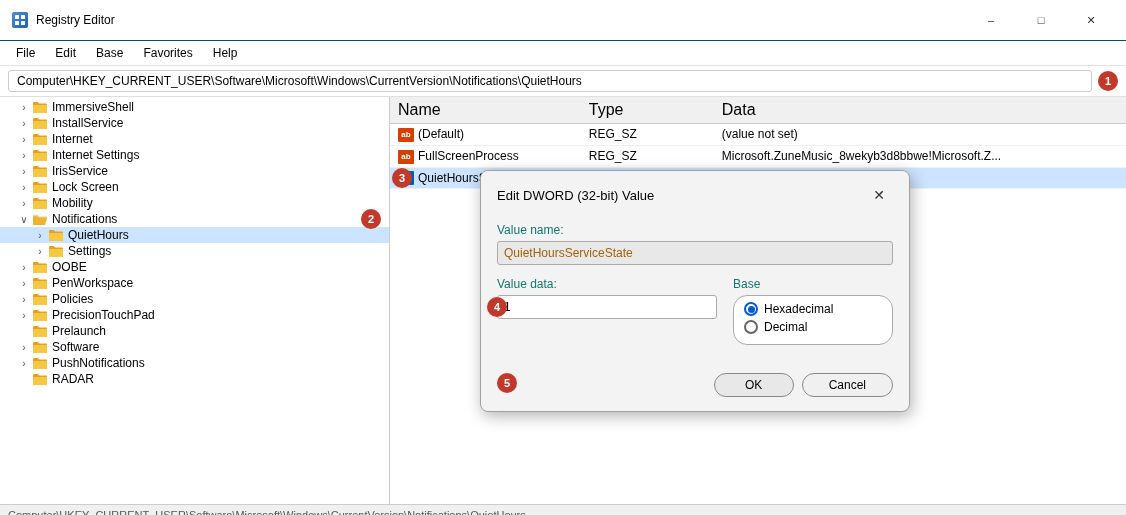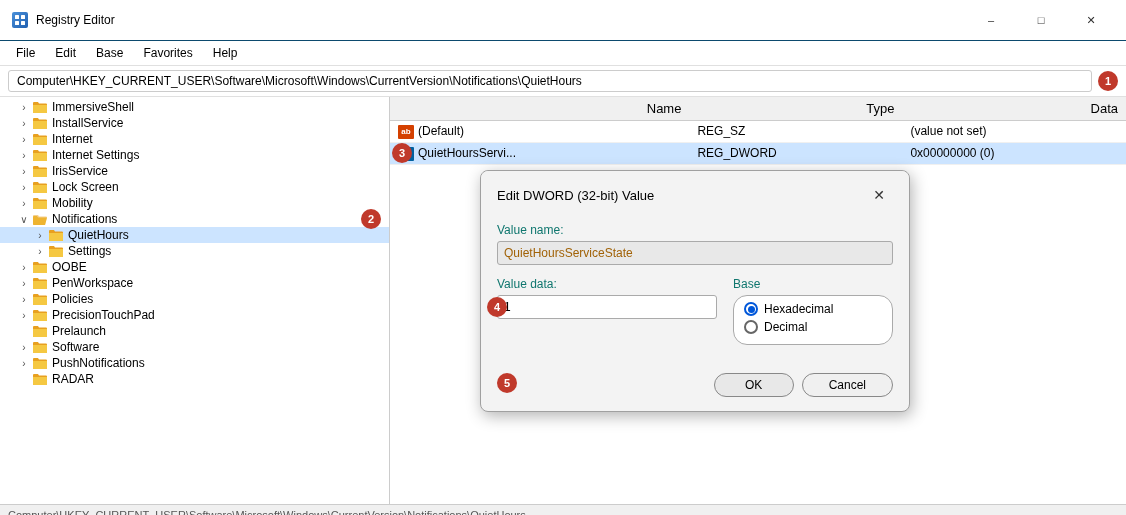--- a/index.html
+++ b/index.html
@@ -126,23 +126,23 @@
       background: #fff;
     }
     .registry-table {
       width: 100%;
       border-collapse: collapse;
     }
     .registry-table th {
       background: #f0f0f0;
       border-bottom: 1px solid #ccc;
       padding: 4px 8px;
-      text-align: right;
+      text-align: left;
       font-weight: 400;
-      font-size: 13px;
+      font-size: 16px;
       position: sticky; top: 0;
     }
     .registry-table td {
       padding: 3px 8px;
       border-bottom: 1px solid #f0f0f0;
       font-size: 12px;
     }
     .registry-table tr.selected td { background: #cce4ff; }
 
     
@@ -493,20 +493,25 @@
           <th>Name</th>
           <th>Type</th>
           <th>Data</th>
         </tr>
       </thead>
       <tbody>
         <tr>
           <td><span class="icon-sz">ab</span>(Default)</td>
           <td>REG_SZ</td>
           <td>(value not set)</td>
+        </tr>
+        <tr>
+          <td><span class="icon-sz">ab</span>FullScreenProcess</td>
+          <td>REG_SZ</td>
+          <td>Microsoft.ZuneMusic_8wekyb3d8bbwe!Microsoft.Z...</td>
         </tr>
         <tr class="selected" style="position:relative;">
           <td>
             <span class="icon-dword" style="background:#0060a0;font-size:7px;padding:0 1px;">≡≡</span>QuietHoursServi...
             <span class="circle-badge" style="position:absolute;left:2px;top:50%;transform:translateY(-50%);z-index:2;">3</span>
           </td>
           <td>REG_DWORD</td>
           <td>0x00000000 (0)</td>
         </tr>
       </tbody>

